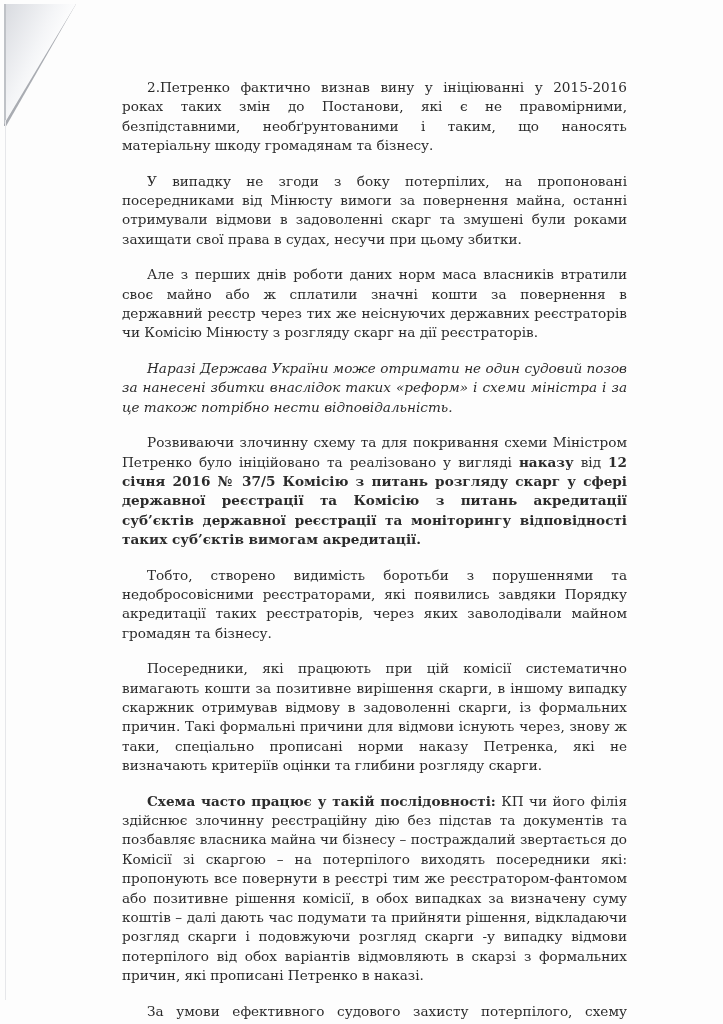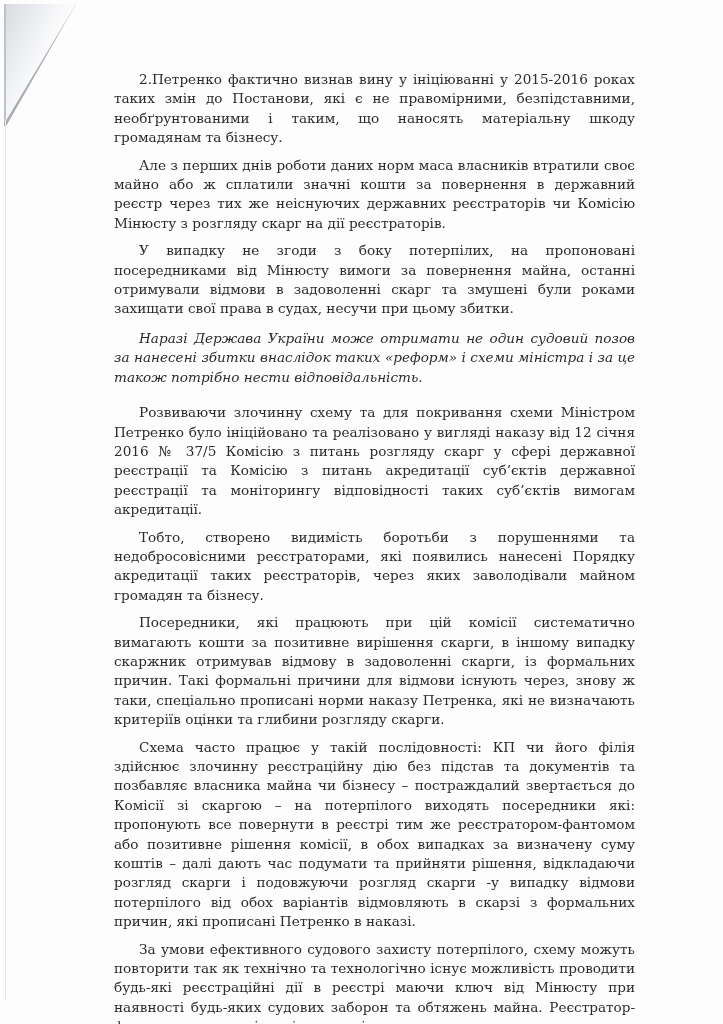--- a/index.html
+++ b/index.html
@@ -22,51 +22,51 @@
     .left-line {
       position: absolute; left: 5px; top: 120px; width: 1px; height: 880px;
       background: #e6e7ea;
     }
     .text-block {
       position: absolute; left: 106px; top: 62px; width: 537px;
       font-family: "DejaVu Serif", "Liberation Serif", serif;
       font-size: 13.6px; line-height: 19.4px; color: #2b2b2b;
       text-align: justify;
     }
-    .para { margin: 8px; text-indent: 25px; }
+    .para { margin: 16px; text-indent: 25px; }
     .para.gap { margin-top: 10px; font-style: italic; }
     .para.gap-lg { margin-top: 16px; }
-    .b { font-weight: normal; }
+    .b { font-weight: bold; }
   </style>
 </head>
 <body>
 
 <div class="page">
   <div class="fold-edge"></div>
   <div class="fold"></div>
   <div class="left-line"></div>
 
   <div class="text-block">
     <p class="para">
       <span>2.Петренко фактично визнав вину у ініціюванні у 2015-2016 роках таких змін до Постанови, які є не правомірними, безпідставними, необґрунтованими і таким, що наносять матеріальну шкоду громадянам та бізнесу.</span>
     </p>
     <p class="para">
-      <span>Але з перших днів роботи даних норм маса власників втратили своє майно або ж сплатили значні кошти за повернення в державний реєстр через тих же неіснуючих державних реєстраторів чи Комісію Мінюсту з розгляду скарг на дії реєстраторів.</span>
+      <span>У випадку не згоди з боку потерпілих, на пропоновані посередниками від Мінюсту вимоги за повернення майна, останні отримували відмови в задоволенні скарг та змушені були роками захищати свої права в судах, несучи при цьому збитки.</span>
     </p>
     <p class="para">
-      <span>У випадку не згоди з боку потерпілих, на пропоновані посередниками від Мінюсту вимоги за повернення майна, останні отримували відмови в задоволенні скарг та змушені були роками захищати свої права в судах, несучи при цьому збитки.</span>
+      <span>Але з перших днів роботи даних норм маса власників втратили своє майно або ж сплатили значні кошти за повернення в державний реєстр через тих же неіснуючих державних реєстраторів чи Комісію Мінюсту з розгляду скарг на дії реєстраторів.</span>
     </p>
     <p class="para gap">
       <span>Наразі Держава України може отримати не один судовий позов за нанесені збитки внаслідок таких «реформ» і схеми міністра і за це також потрібно нести відповідальність.</span>
     </p>
     <p class="para gap-lg">
       <span>Розвиваючи злочинну схему та для покривання схеми Міністром Петренко було ініційовано та реалізовано у вигляді </span><span class="b">наказу</span><span> від </span><span class="b">12 січня 2016  № 37/5 Комісію з питань розгляду скарг у сфері державної реєстрації та Комісію з питань акредитації суб’єктів державної реєстрації та моніторингу відповідності таких суб’єктів вимогам акредитації.</span>
     </p>
     <p class="para">
-      <span>Тобто, створено видимість боротьби з порушеннями та недобросовісними реєстраторами, які появились нанесені Порядку акредитації таких реєстраторів, через яких заволодівали майном громадян та бізнесу.</span>
+      <span>Тобто, створено видимість боротьби з порушеннями та недобросовісними реєстраторами, які появились завдяки Порядку акредитації таких реєстраторів, через яких заволодівали майном громадян та бізнесу.</span>
     </p>
     <p class="para">
       <span>Посередники, які працюють при цій комісії систематично вимагають кошти за позитивне вирішення скарги, в іншому випадку скаржник отримував відмову в задоволенні скарги, із формальних причин. Такі формальні причини для відмови існують через, знову ж таки, спеціально прописані норми наказу Петренка, які не визначають критеріїв оцінки та глибини розгляду скарги.</span>
     </p>
     <p class="para">
       <span class="b">Схема часто працює у такій послідовності:</span><span> КП чи його філія здійснює злочинну реєстраційну дію без підстав та документів та позбавляє власника майна чи бізнесу – постраждалий звертається до Комісії зі скаргою – на потерпілого виходять посередники які: пропонують все повернути в реєстрі тим же реєстратором-фантомом або позитивне рішення комісії, в обох випадках за визначену суму коштів – далі дають час подумати та прийняти рішення, відкладаючи розгляд скарги і подовжуючи розгляд скарги  -у випадку відмови потерпілого від обох варіантів відмовляють в скарзі з формальних причин, які прописані Петренко в наказі.</span>
     </p>
     <p class="para">
       <span>За умови ефективного судового захисту потерпілого, схему можуть повторити так як технічно та технологічно існує можливість проводити будь-які реєстраційні дії в реєстрі маючи ключ від Мінюсту при наявності будь-яких судових заборон та обтяжень майна. Реєстратор-фантом не несе відповідальності перед законом та свою злочинну діяльність так як вона санкціонується і покривається в Мінюсті на рівні керівництва.</span>
     </p>

